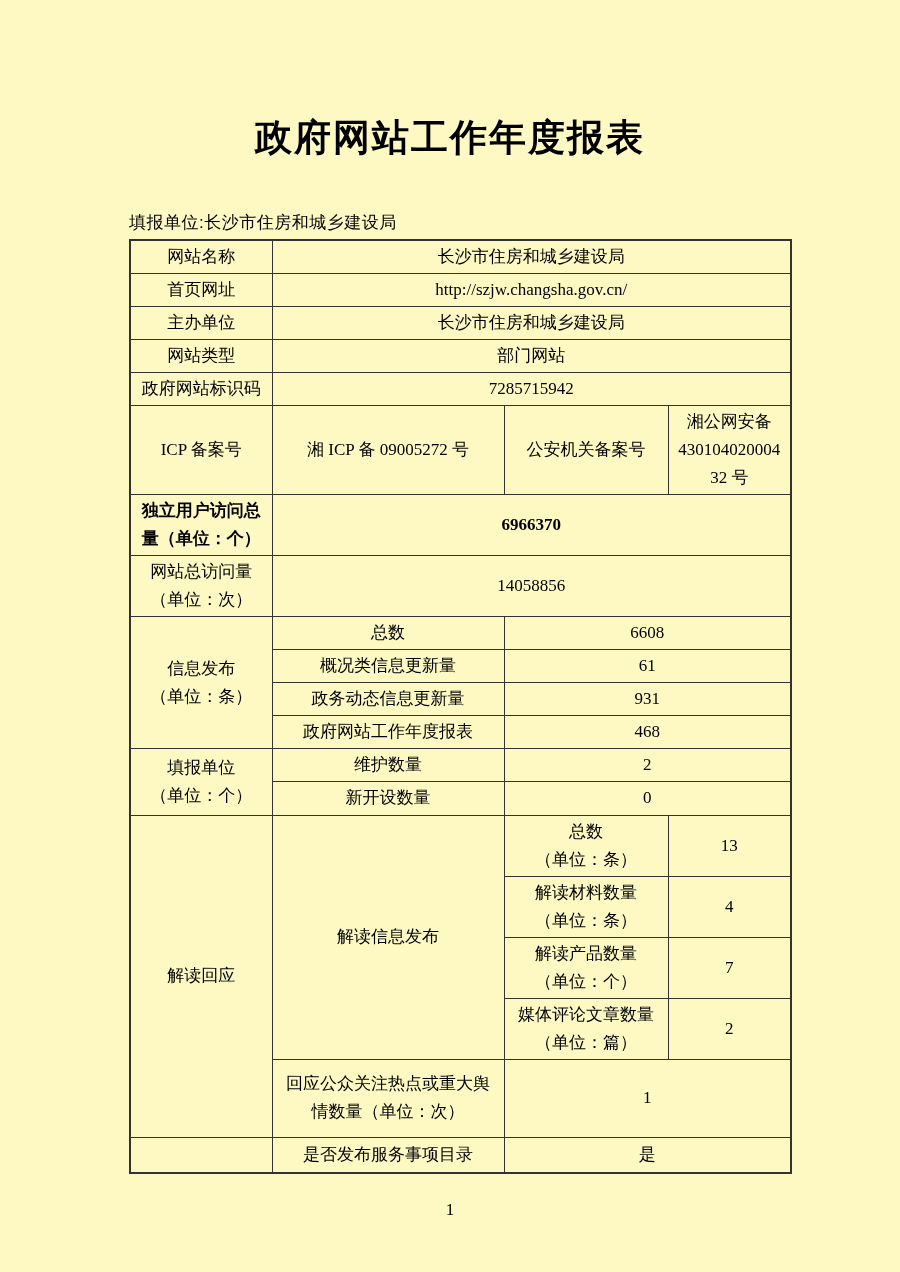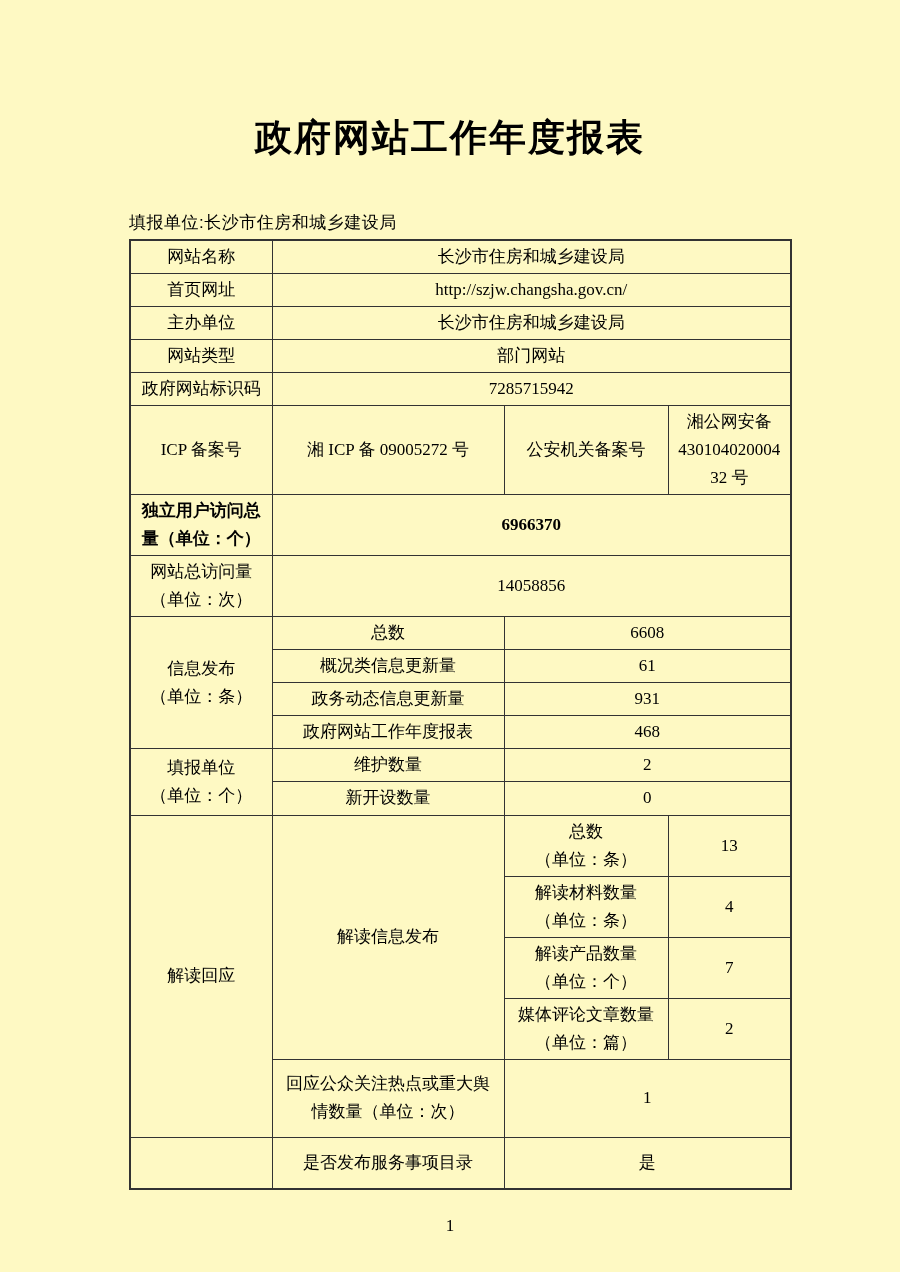--- a/index.html
+++ b/index.html
@@ -57,21 +57,21 @@
   }
   
   tr.r32 { height: 32px; margin-top: 11px; }
   tr.r31 { height: 31px; }
   tr.r30 { height: 30px; }
   tr.r82 { height: 82px; }
   tr.r60 { height: 60px; font-weight: bold; }
   tr.r50 { height: 50px; }
   tr.r52 { height: 52px; }
   tr.r78 { height: 78px; }
-  tr.r36 { height: 52px; border-radius: 16px; }
+  tr.r36 { height: 36px; border-radius: 16px; }
   td.break-all { overflow-wrap: break-word; word-break: break-word; }
   td.pad-wide { padding: 2px 32px; }
   .page-number {
     margin-top: 26px;
     text-align: center;
     font-size: 17px;
   }
 </style>
 </head>
 <body>

